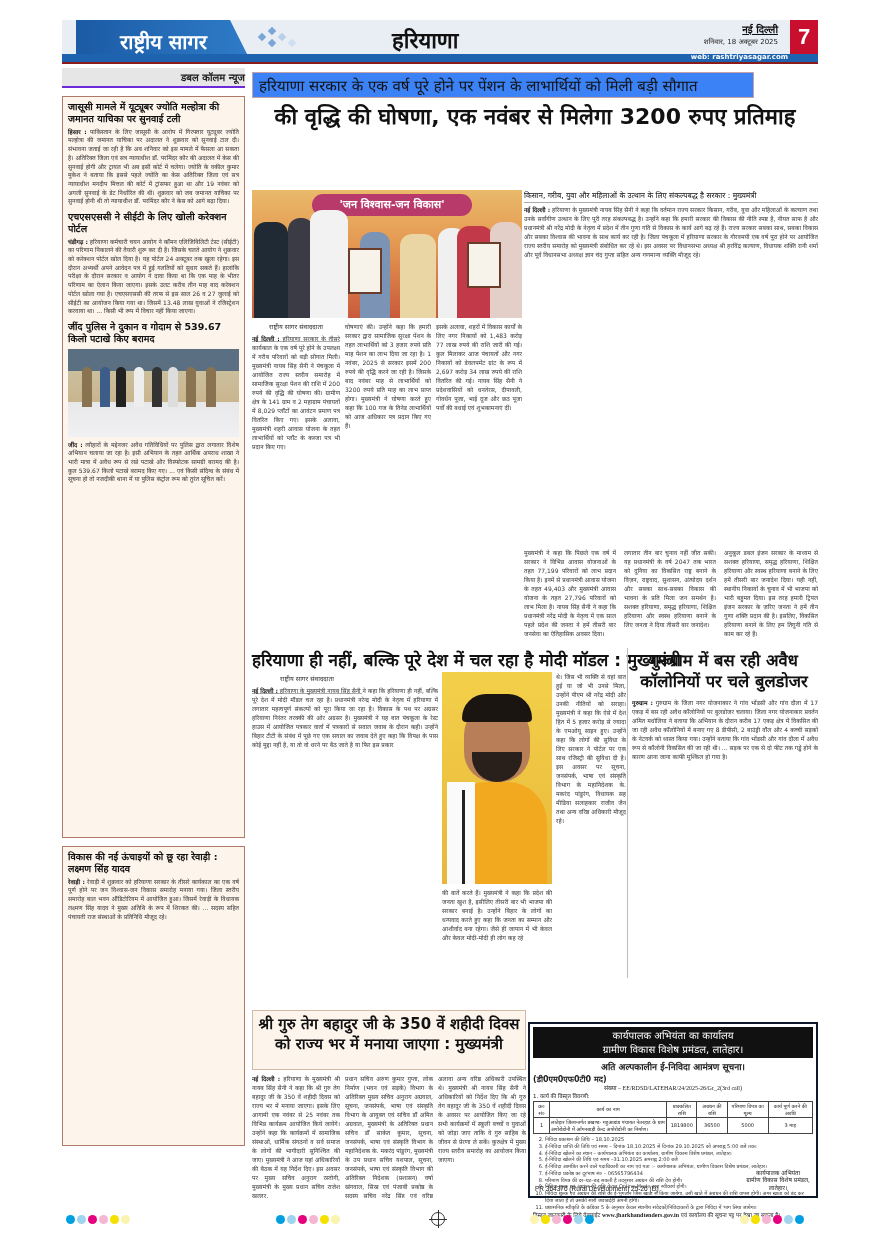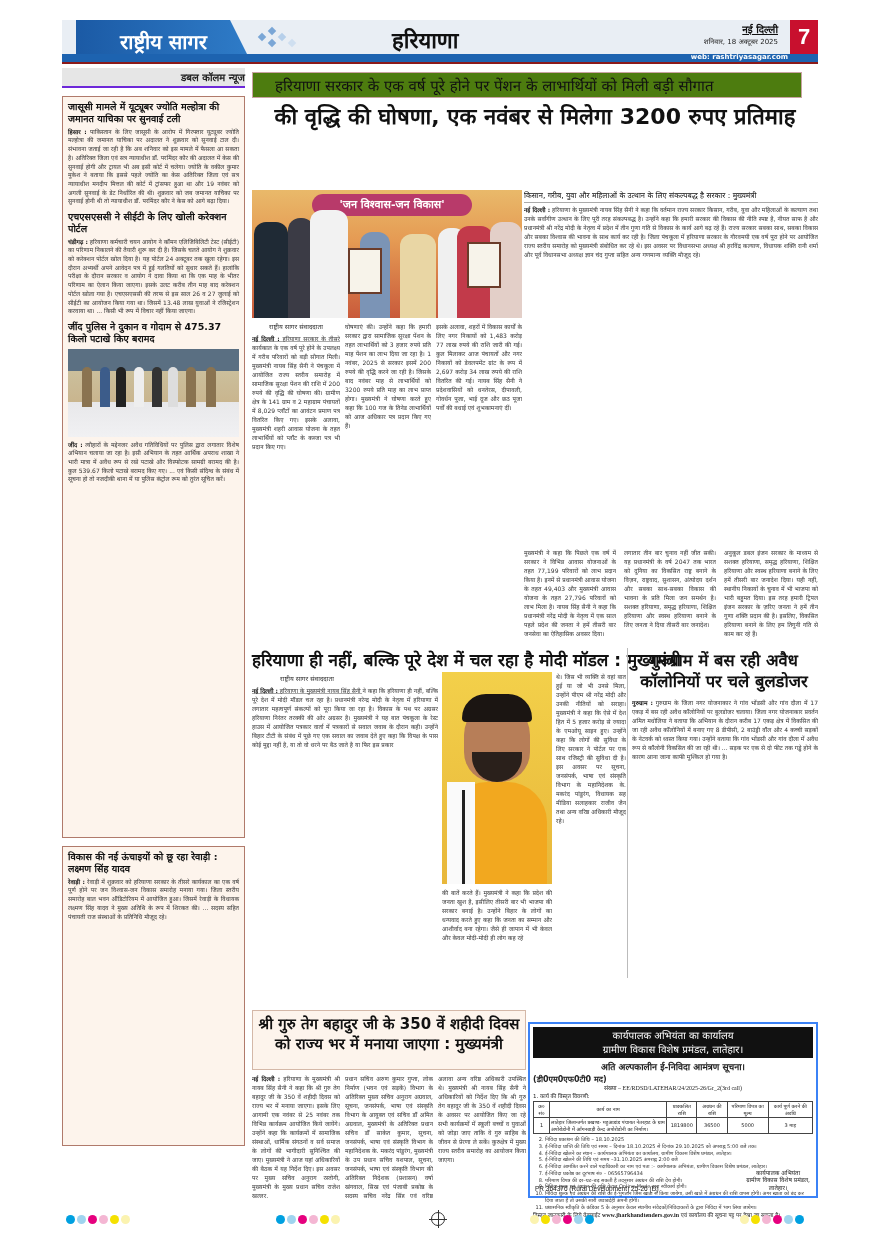--- a/index.html
+++ b/index.html
@@ -21,21 +21,21 @@
 
 .left{position:absolute;left:0;top:48px;width:183px;height:1130px}
 .dcn{height:20px;background:#e6e6e6;text-align:right;font:bold 10px "DejaVu Sans",sans-serif;line-height:20px;color:#222;border-bottom:2px solid #6d28d9}
 .lbox{background:#fdf4ec;border:1px solid #b07a6b;margin-top:8px;padding:4px 5px}
 .lbox h3{font:bold 9.5px/1.25 "DejaVu Sans",sans-serif;color:#111;margin-bottom:3px}
 .lbox p{font:6px/1.45 "DejaVu Sans",sans-serif;color:#333;text-align:justify}
 .lbox p b{color:#111}
 .photo-raid{height:88px;margin:4px 0;background:linear-gradient(180deg,#5a6f82 0,#5a6f82 25%,#cbbf9c 25%,#c9b58e 60%,#e8e8ea 60%,#f1f1f3 100%);position:relative;overflow:hidden}
 .photo-raid i{position:absolute;bottom:30px;width:10px;height:40px;border-radius:5px 5px 0 0;background:#6b5a46}
 
-.kicker{position:absolute;left:190px;top:52px;width:550px;height:26px;border:1px solid #c9a3a3;background:#4d7c0f;font:15px "DejaVu Sans",sans-serif;color:#111;padding:2px 22px;line-height:22px;white-space:nowrap;overflow:hidden}
+.kicker{position:absolute;left:190px;top:52px;width:502px;height:26px;border:1px solid #c9a3a3;background:#3b82f6;font:15px "DejaVu Sans",sans-serif;color:#111;padding:2px 6px;line-height:22px;white-space:nowrap;overflow:hidden}
 .bighead{position:absolute;left:190px;top:82px;width:566px;text-align:center;font:bold 22px/1.4 "DejaVu Sans",sans-serif;color:#111}
 .photo-main{position:absolute;left:190px;top:170px;width:270px;height:128px;background:linear-gradient(180deg,#e9b96a 0,#e59a53 40%,#c95a3b 100%);overflow:hidden}
 .photo-main .banner{position:absolute;left:60px;top:4px;width:160px;height:22px;border-radius:11px;background:#b83a6a;color:#fff;font:bold 11px "DejaVu Sans",sans-serif;text-align:center;line-height:22px}
 .photo-main .p{position:absolute;bottom:0;border-radius:12px 12px 0 0}
 .photo-main .cert{position:absolute;width:34px;height:46px;background:#f7f3ea;border:2px solid #6b3c2a}
 .byline{position:absolute;font:6.5px "DejaVu Sans",sans-serif;color:#333;border-bottom:1px solid #aaa;text-align:center;padding-bottom:10px}
 .col{position:absolute;font:6px/1.5 "DejaVu Sans",sans-serif;color:#333;text-align:justify;overflow:hidden}
 .col b{color:#111}
 .sidebox{position:absolute;left:462px;top:170px;width:294px}
 .sidebox h4{font:7.5px "DejaVu Sans",sans-serif;color:#111;border-bottom:1px solid #aaa;padding-bottom:2px;margin-bottom:2px}
@@ -45,21 +45,21 @@
 .photo-cm .face{position:absolute;left:22px;top:30px;width:66px;height:80px;border-radius:33px 33px 30px 30px;background:#b77e58}
 .photo-cm .hair{position:absolute;left:20px;top:22px;width:70px;height:28px;border-radius:35px 35px 6px 6px;background:#1b1512}
 .photo-cm .beard{position:absolute;left:30px;top:80px;width:50px;height:30px;border-radius:0 0 25px 25px;background:#2a201b}
 .photo-cm .body{position:absolute;left:5px;top:110px;width:100px;height:110px;border-radius:40px 40px 0 0;background:#f2a81f}
 .photo-cm .shawl{position:absolute;left:5px;top:110px;width:28px;height:110px;background:#fafafa}
 .photo-cm .mic{position:absolute;left:20px;top:118px;width:3px;height:94px;background:#222}
 .gh{position:absolute;left:568px;top:630px;width:188px;text-align:center;font:bold 16.5px/1.3 "DejaVu Sans",sans-serif;color:#111}
 
 .h3{position:absolute;left:190px;top:990px;width:274px;height:60px;background:#fdf4ec;border:1px solid #d4b8a8;text-align:center;font:bold 15px/1.35 "DejaVu Sans",sans-serif;color:#111;padding-top:3px}
 
-.tender{position:absolute;left:466px;top:1002px;width:290px;height:176px;border:2px solid #3b82f6;padding:3px}
+.tender{position:absolute;left:466px;top:1002px;width:290px;height:176px;border:2px solid #0f172a;padding:3px}
 .tender .hd{background:#111;color:#fff;text-align:center;font:10px/1.35 "DejaVu Sans",sans-serif;padding:2px}
 .tender .t1{text-align:center;font:bold 9px "DejaVu Sans",sans-serif;margin-top:2px}
 .tender .t2{text-align:left;font:bold 8px "DejaVu Sans",sans-serif}
 .tender .ref{text-align:center;font:6px "Liberation Serif",serif}
 .tender .lbl{font:5.5px "DejaVu Sans",sans-serif}
 .tender table{width:100%;border-collapse:collapse;margin-top:1px}
 .tender td,.tender th{border:1px solid #444;font:5px/1.3 "DejaVu Sans",sans-serif;text-align:center;padding:1px}
 .tender ol{font:5px/1.35 "DejaVu Sans",sans-serif;color:#333;padding-left:12px;margin-top:2px}
 .tender .web{font:5.5px "DejaVu Sans",sans-serif;margin-top:1px}
 .tender .web b{font:bold 6px "Liberation Serif",serif}
@@ -96,21 +96,21 @@
   </div>
   <div class="mast-rule"></div>
 
   <div class="left">
     <div class="dcn">डबल कॉलम न्यूज</div>
     <div class="lbox" style="height:742px;overflow:hidden">
       <h3>जासूसी मामले में यूट्यूबर ज्योति मल्होत्रा की जमानत याचिका पर सुनवाई टली</h3>
       <p><b>हिसार :</b> <span>पाकिस्तान के लिए जासूसी के आरोप में गिरफ्तार यूट्यूबर ज्योति मल्होत्रा की जमानत याचिका पर अदालत ने शुक्रवार को सुनवाई टाल दी। संभावना जताई जा रही है कि अब शनिवार को इस मामले में फैसला आ सकता है। अतिरिक्त जिला एवं सत्र न्यायाधीश डॉ. परमिंदर कौर की अदालत में केस की सुनवाई होगी और ट्रायल भी अब इसी कोर्ट में चलेगा। ज्योति के वकील कुमार मुकेश ने बताया कि इससे पहले ज्योति का केस अतिरिक्त जिला एवं सत्र न्यायाधीश मनदीप मित्तल की कोर्ट में ट्रांसफर हुआ था और 19 नवंबर को अगली सुनवाई के डेट निर्धारित की थी। शुक्रवार को जब जमानत याचिका पर सुनवाई होनी थी तो न्यायाधीश डॉ. परमिंदर कौर ने केस को आगे बढ़ा दिया।</span></p>
       <h3 style="margin-top:5px">एचएसएससी ने सीईटी के लिए खोली करेक्शन पोर्टल</h3>
       <p><b>चंडीगढ़ :</b> <span>हरियाणा कर्मचारी चयन आयोग ने कॉमन एलिजिबिलिटी टेस्ट (सीईटी) का परिणाम निकालने की तैयारी शुरू कर दी है। जिसके चलते आयोग ने शुक्रवार को करेक्शन पोर्टल खोल दिया है। यह पोर्टल 24 अक्टूबर तक खुला रहेगा। इस दौरान अभ्यर्थी अपने आवेदन पत्र में हुई गलतियों को सुधार सकते हैं। हालांकि परीक्षा के दौरान सरकार व आयोग ने दावा किया था कि एक माह के भीतर परिणाम का ऐलान किया जाएगा। इसके उलट करीब तीन माह बाद करेक्शन पोर्टल खोला गया है। एचएसएससी की तरफ से इस साल 26 व 27 जुलाई को सीईटी का आयोजन किया गया था। जिसमें 13.48 लाख युवाओं ने रजिस्ट्रेशन करवाया था। ... किसी भी रूप में विचार नहीं किया जाएगा।</span></p>
-      <h3 style="margin-top:5px">जींद पुलिस ने दुकान व गोदाम से 475.37 किलो पटाखे किए बरामद</h3>
+      <h3 style="margin-top:5px">जींद पुलिस ने दुकान व गोदाम से 539.67 किलो पटाखे किए बरामद</h3>
       <div class="photo-raid">
         <i style="left:14px;background:#8a7350"></i>
           <i style="left:32px;background:#3c5c8a"></i>
           <i style="left:48px;background:#222"></i>
           <i style="left:66px;background:#eee"></i>
           <i style="left:84px;background:#333"></i>
           <i style="left:100px;background:#ddd"></i>
           <i style="left:118px;background:#8a7350"></i>
           <i style="left:138px;background:#8a7350"></i>
       </div>

